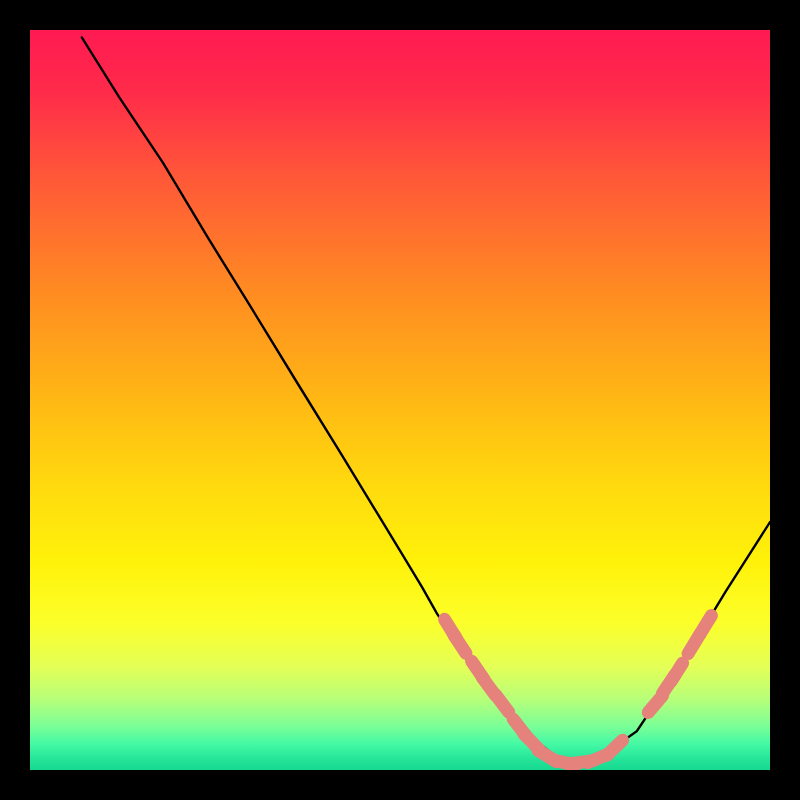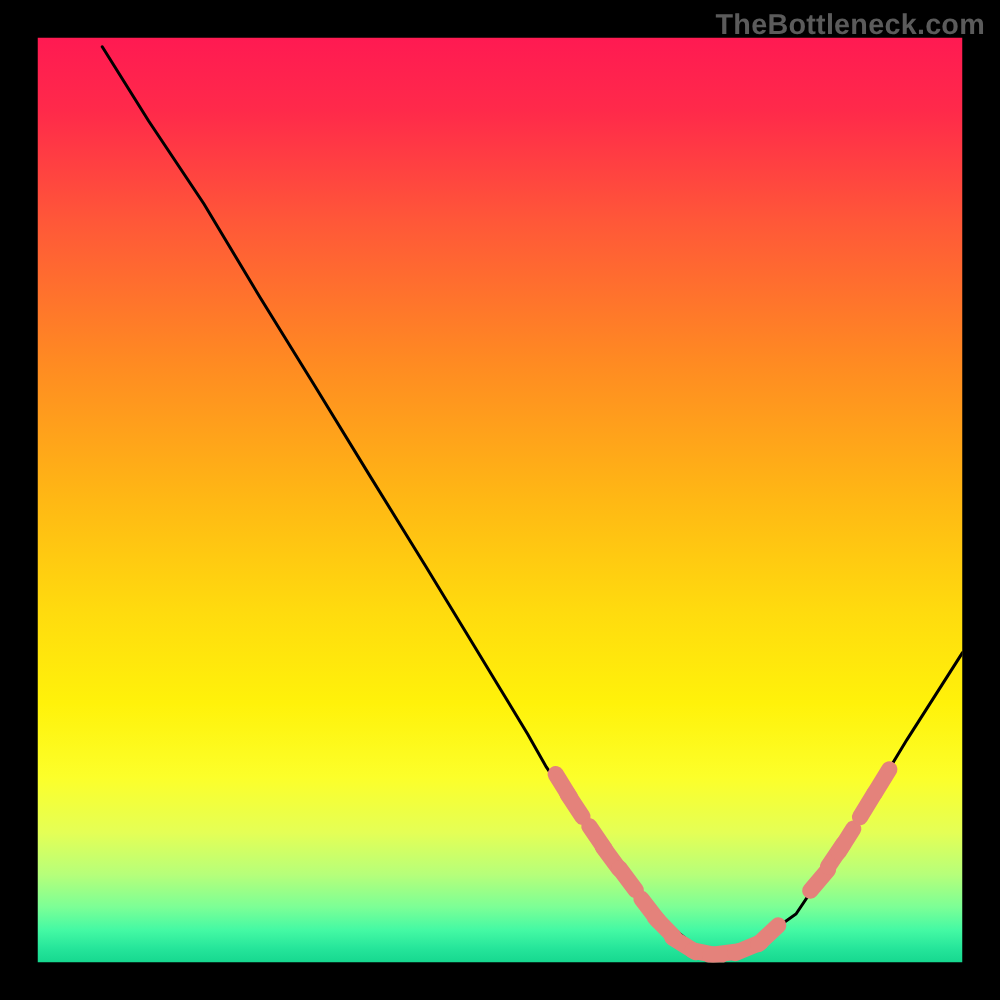--- a/index.html
+++ b/index.html
@@ -96,14 +96,13 @@
           <line x1="576.62" y1="725.37" x2="592.58" y2="710.23" stroke="#e4827b" stroke-width="13" stroke-linecap="round"></line>
           <line x1="618.18" y1="682.53" x2="632.42" y2="665.75" stroke="#e4827b" stroke-width="13" stroke-linecap="round"></line>
           <line x1="632.47" y1="663.28" x2="644.77" y2="645.04" stroke="#e4827b" stroke-width="13" stroke-linecap="round"></line>
           <line x1="640.90" y1="651.63" x2="652.62" y2="633.01" stroke="#e4827b" stroke-width="13" stroke-linecap="round"></line>
           <line x1="658.06" y1="623.59" x2="669.50" y2="604.81" stroke="#e4827b" stroke-width="13" stroke-linecap="round"></line>
           <line x1="669.85" y1="604.33" x2="681.39" y2="585.59" stroke="#e4827b" stroke-width="13" stroke-linecap="round"></line>
         </g>
     </svg>
   </div>
 
-  <div class="watermark">TheBottleneck.com</div>
 </div>
 
 </body></html>

